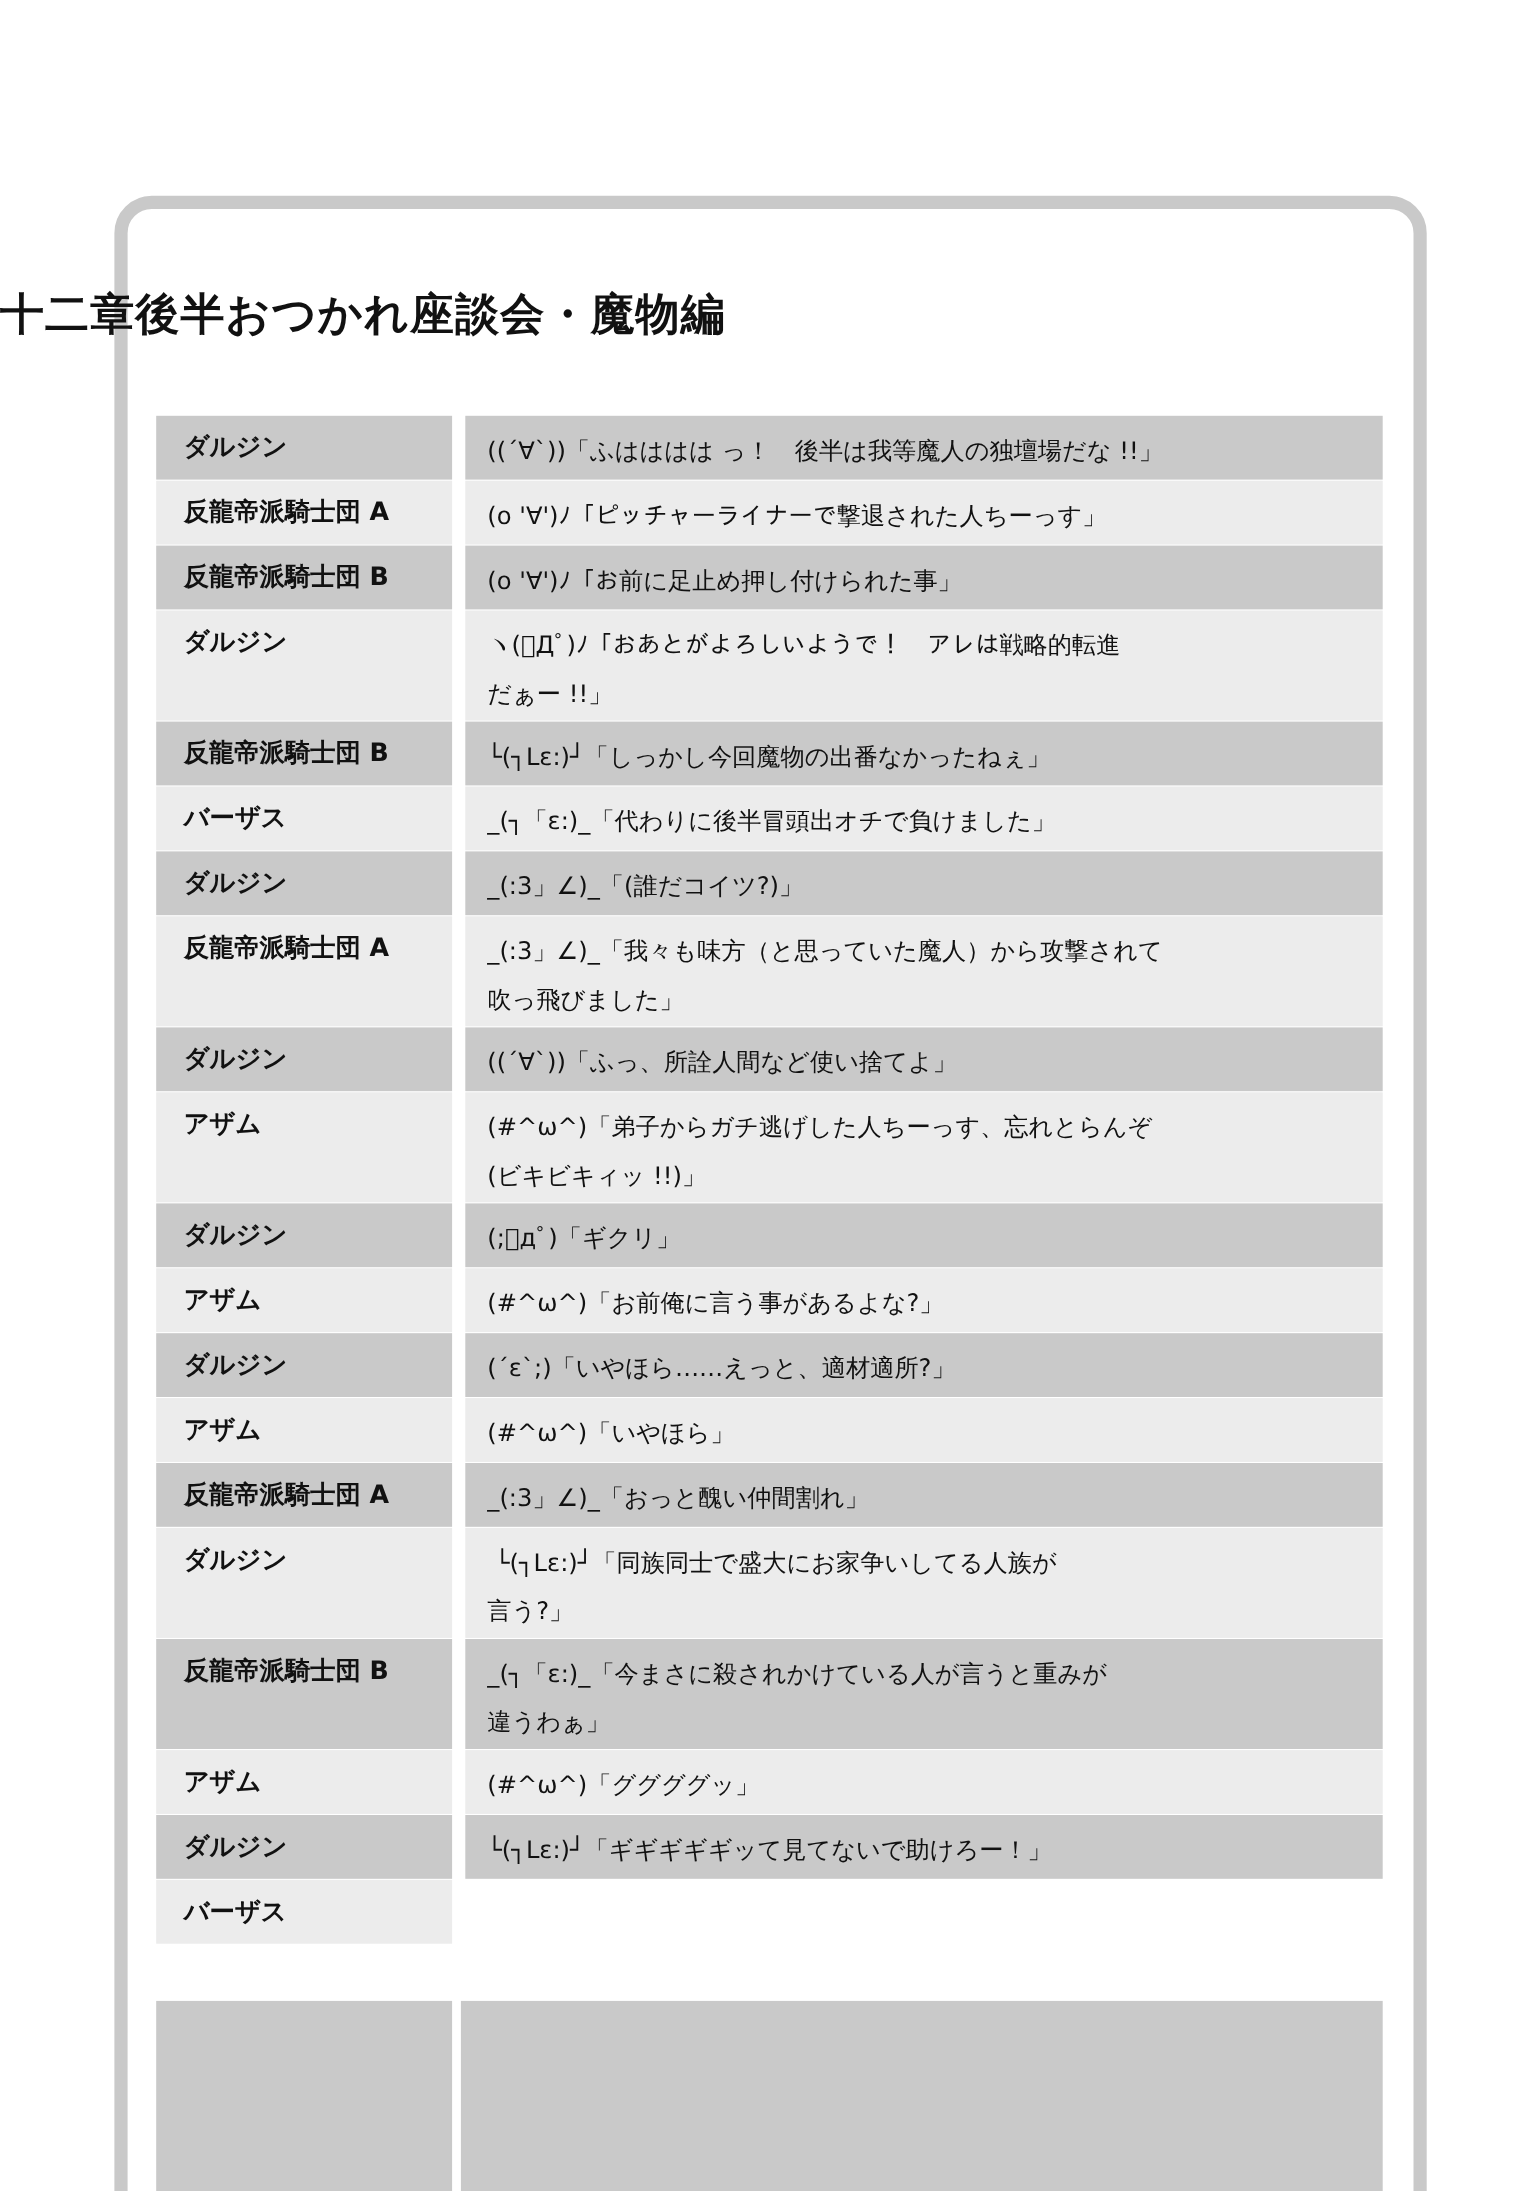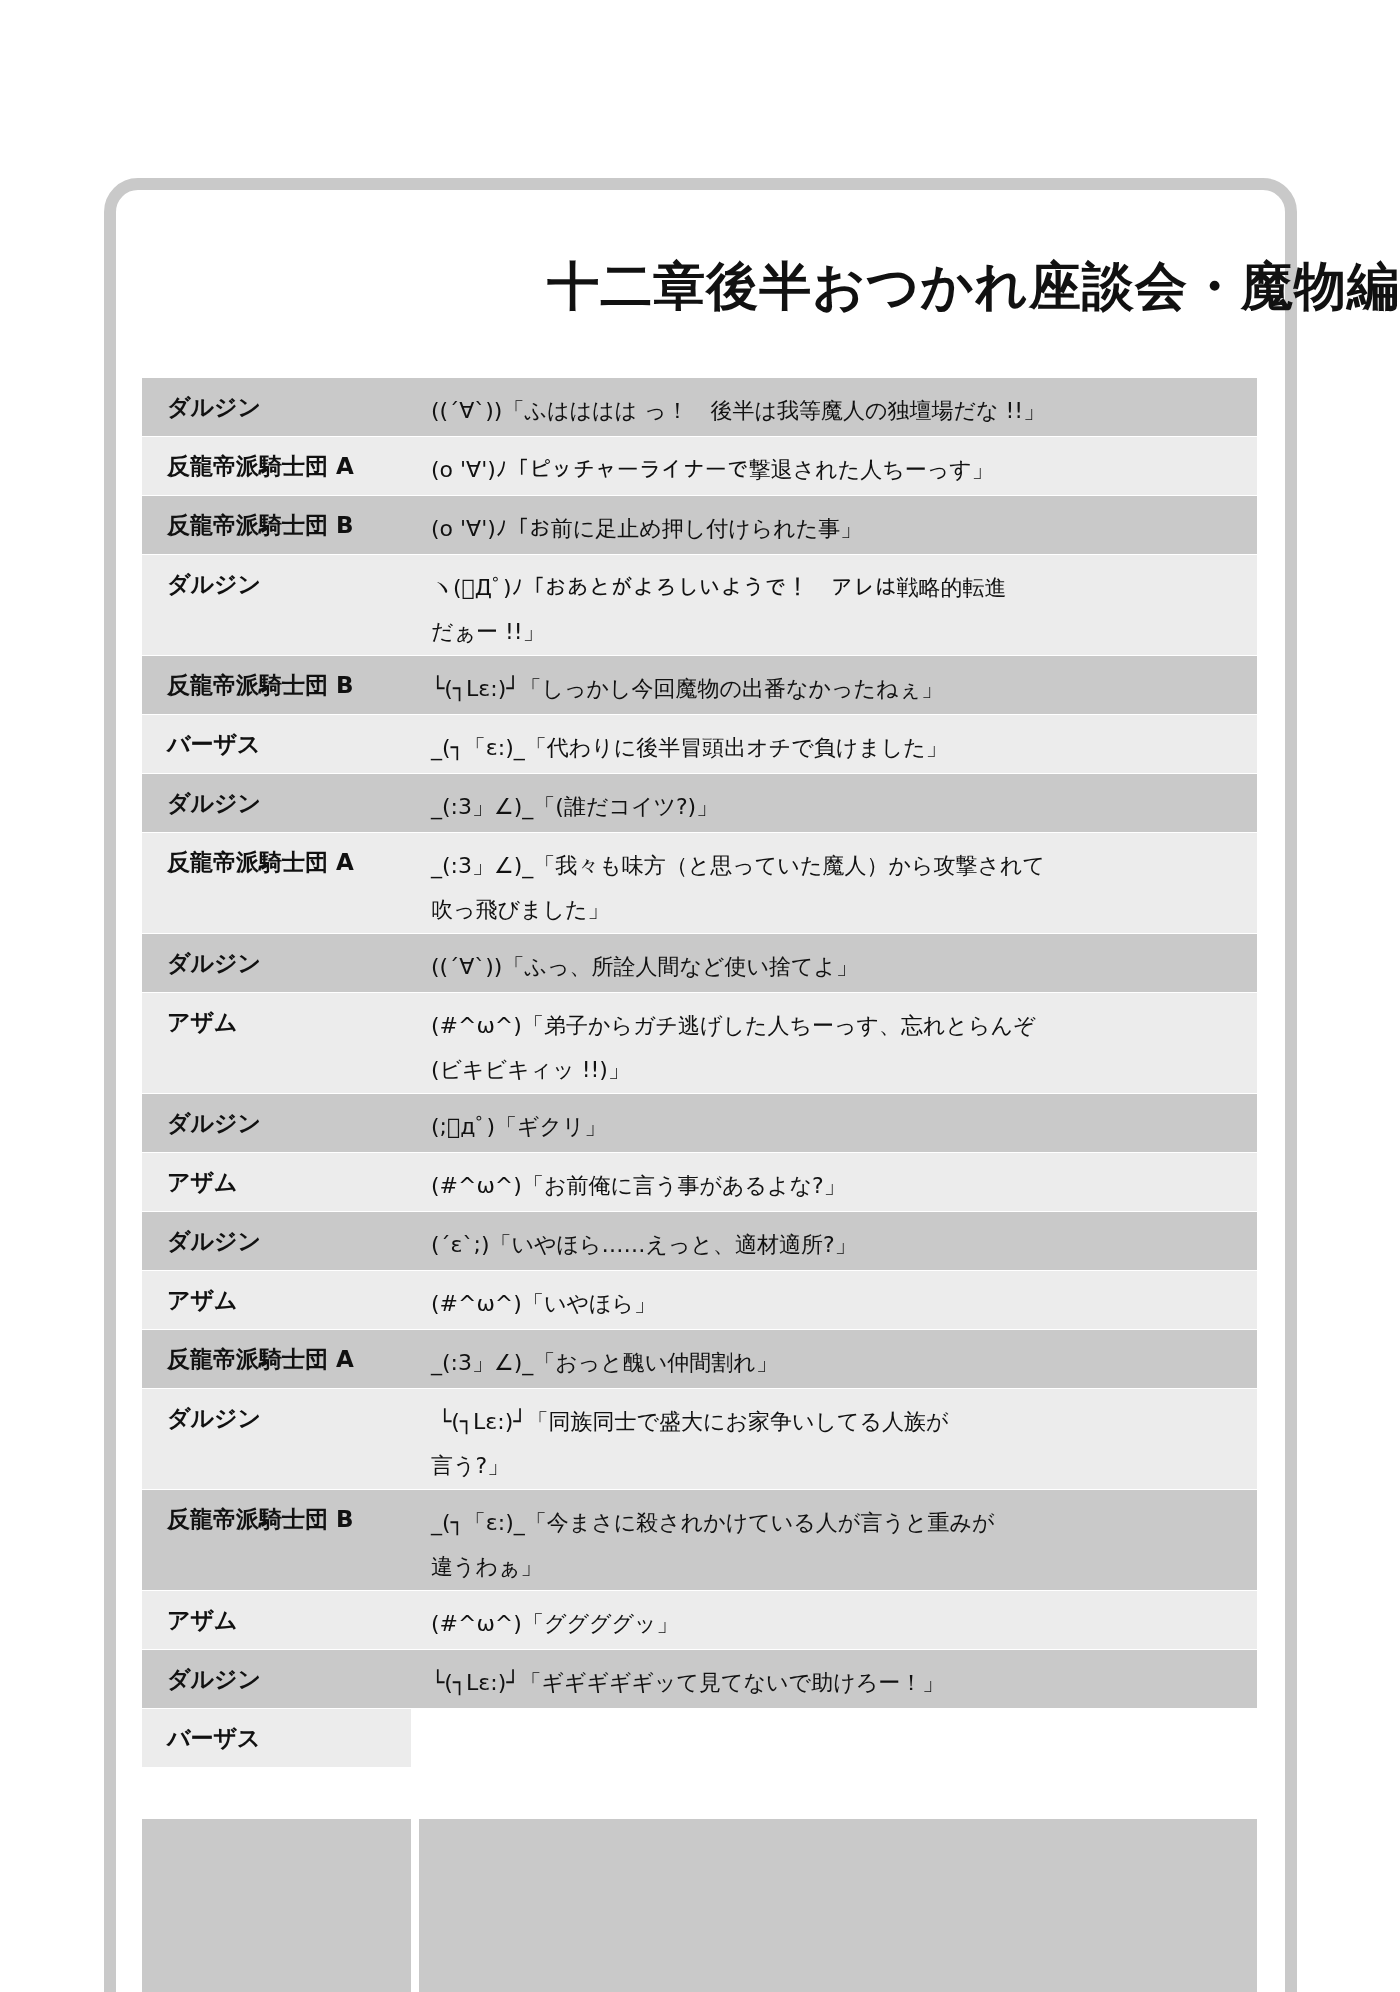--- a/index.html
+++ b/index.html
@@ -23,22 +23,22 @@
     height: 1900px;
     border: 12px solid #c9c9c9;
     border-radius: 34px;
     background: #ffffff;
   }
   .title {
     position: absolute;
     left: 0;
     top: 254px;
     width: 1400px;
-    text-align: right;
-    font-size: 52px;
+    text-align: left;
+    font-size: 40px;
     font-weight: bold;
     letter-spacing: 1px;
     color: #111111;
     line-height: 64px;
   }
   .table {
     position: absolute;
     left: 142px;
     top: 378px;
     width: 1115px;
@@ -47,21 +47,21 @@
     display: flex;
     width: 1115px;
     margin-bottom: 1px;
   }
   .row.single { height: 58px; }
   .row.double { height: 100px; }
   .row.dark .name, .row.dark .line { background: #c9c9c9; }
   .row.light .name, .row.light .line { background: #ececec; }
   .name {
     width: 269px;
-    margin-right: 0;
+    margin-right: 12px;
     box-sizing: border-box;
     padding-left: 25px;
     padding-top: 13px;
     font-size: 23px;
     font-weight: bold;
     line-height: 32px;
     white-space: nowrap;
     overflow: hidden;
   }
   .line {

